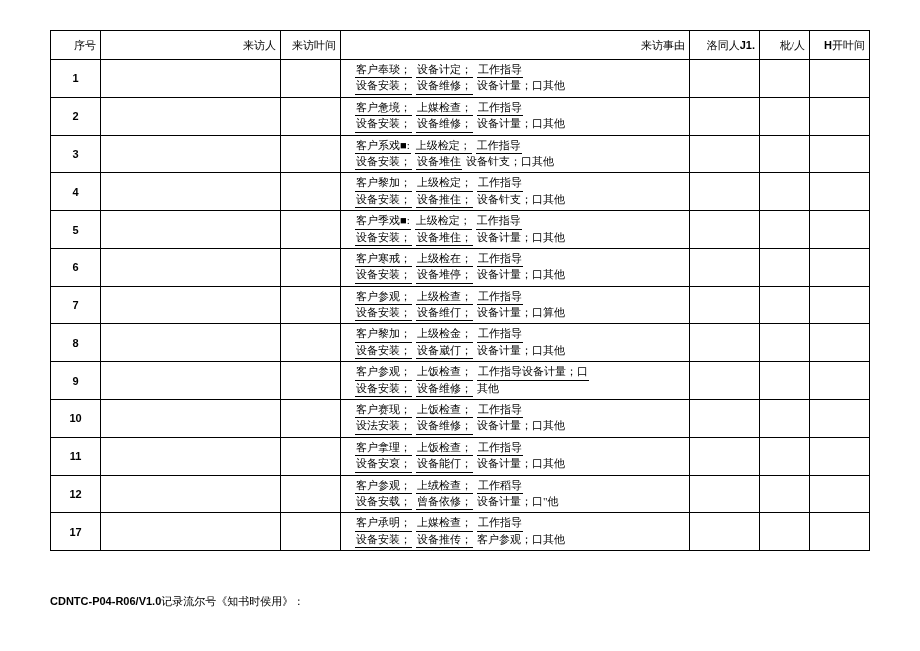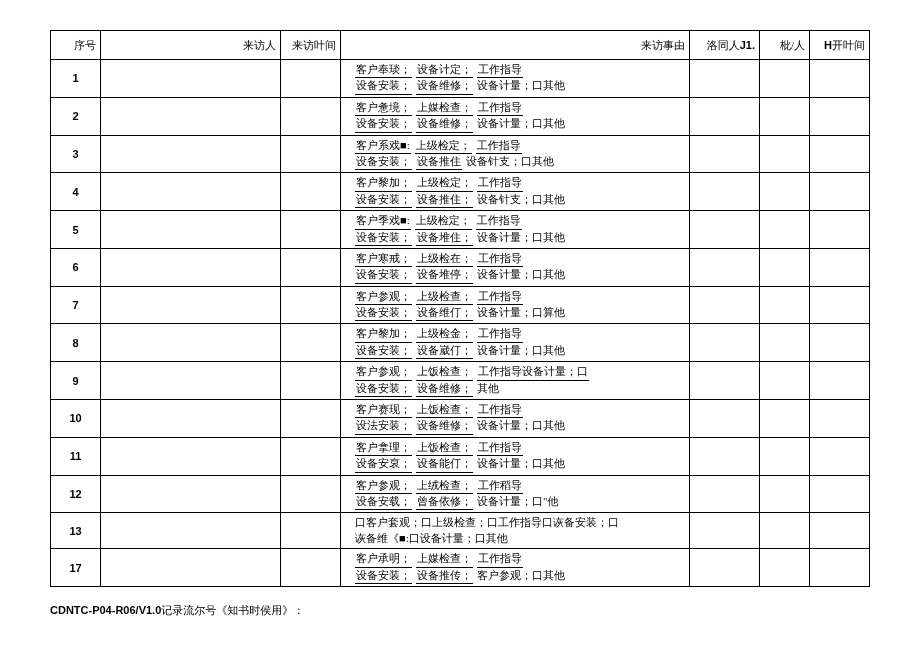--- a/index.html
+++ b/index.html
@@ -48,21 +48,21 @@
   .opt {
     white-space: nowrap;
     margin-right: 4px;
   }
   .u {
     border-bottom: 1px solid #000;
     display: inline-block;
     padding: 0 1px;
   }
   .footer {
-    margin-top: 16px;
+    margin-top: 43px;
     font-size: 11px;
   }
   .footer .code {
     font-family: Arial, sans-serif;
     font-weight: bold;
   }
   .hbold { font-family: Liberation Sans, sans-serif; font-weight: bold; }
 </style>
 </head>
 <body>
@@ -134,21 +134,21 @@
         <td></td>
         <td></td>
         <td class="reason-cell">
           <div class="reason-line">
             <span class="opt"><span class="u">客户系戏■:</span></span>
             <span class="opt"><span class="u">上级检定；</span></span>
             <span class="opt"><span class="u">工作指导</span></span>
           </div>
           <div class="reason-line">
             <span class="opt"><span class="u">设备安装；</span></span>
-            <span class="opt"><span class="u">设备推住</span></span>
+            <span class="opt"><span class="u">设备堆住</span></span>
             <span class="opt">设备针支；口其他</span>
           </div>
         </td>
         <td></td>
         <td></td>
         <td></td>
       </tr>
       <tr>
         <td class="seq">4</td>
         <td></td>
@@ -317,32 +317,20 @@
           <div class="reason-line">
             <span class="opt"><span class="u">客户参观；</span></span>
             <span class="opt"><span class="u">上绒检查；</span></span>
             <span class="opt"><span class="u">工作稻导</span></span>
           </div>
           <div class="reason-line">
             <span class="opt"><span class="u">设备安载；</span></span>
             <span class="opt"><span class="u">曾备依修；</span></span>
             <span class="opt">设备计量；口"他</span>
           </div>
-        </td>
-        <td></td>
-        <td></td>
-        <td></td>
-      </tr>
-      <tr>
-        <td class="seq">13</td>
-        <td></td>
-        <td></td>
-        <td class="reason-cell">
-          <div>口客户套观；口上级检查；口工作指导口诙备安装；口</div>
-          <div>诙备维《■:口设备计量；口其他</div>
         </td>
         <td></td>
         <td></td>
         <td></td>
       </tr>
       <tr>
         <td class="seq">17</td>
         <td></td>
         <td></td>
         <td class="reason-cell">

